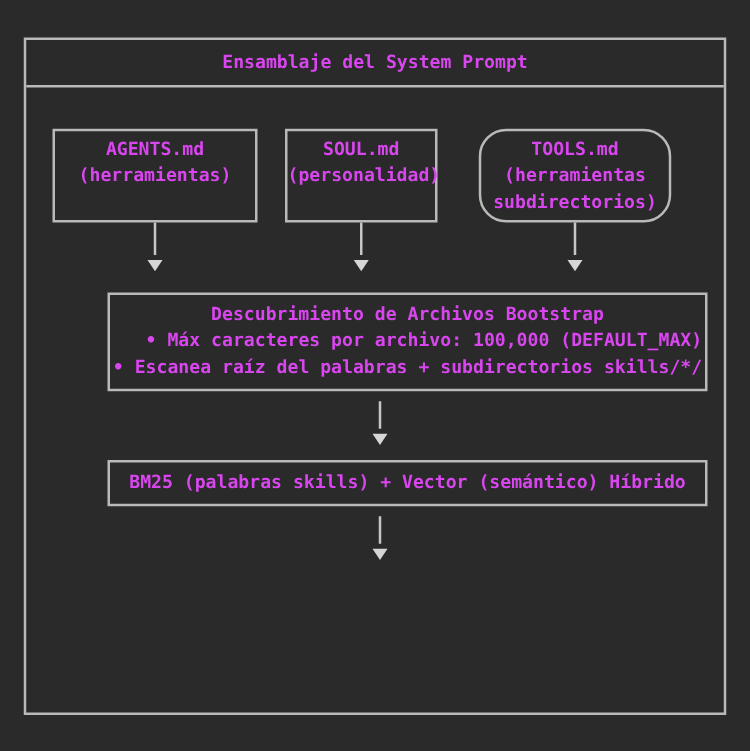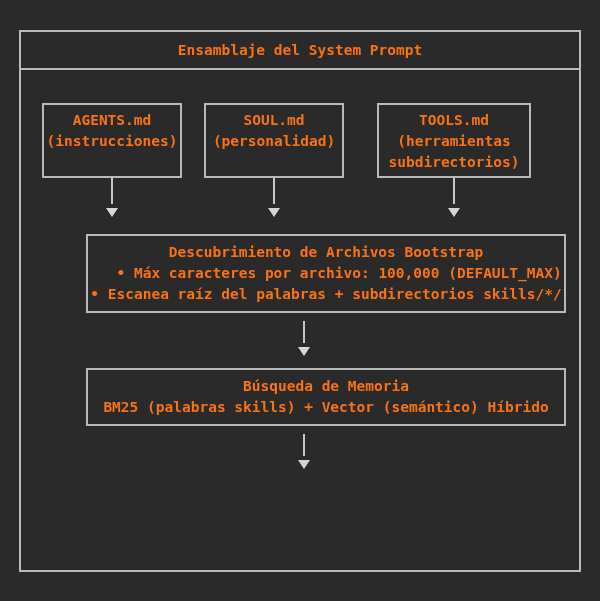--- a/index.html
+++ b/index.html
@@ -1,20 +1,20 @@
 <!DOCTYPE html>
 <html><head>
 <meta charset="utf-8">
 <style>
   html, body { margin: 0; padding: 0; background: #2a2a2a; }
   .canvas {
     position: relative;
     width: 600px; height: 601px;
     background: #2a2a2a;
-    color: #f97316;
+    color: #d946ef;
     font-family: "DejaVu Sans Mono", "Liberation Mono", monospace;
     font-size: 14.5px;
     font-weight: bold;
     line-height: 21px;
     overflow: hidden;
   }
   .outer {
     position: absolute;
     left: 19px; top: 30px;
     width: 562px; height: 542px;
@@ -31,23 +31,23 @@
   .row { display: flex; }
   .nodes { margin-top: 33px; }
   .node {
     box-sizing: border-box;
     border: 2px solid #b9b9b9;
     height: 75px;
     padding-top: 5px;
     text-align: center;
   }
   .node-desc { white-space: pre-line; }
-  .node1, .cell1 { width: 140px; }
-  .node2, .cell2 { width: 140px; margin-left: 22px; }
-  .node3, .cell3 { width: 154px; margin-left: 33px; }
+  .node1, .cell1 { width: 164px; }
+  .node2, .cell2 { width: 122px; margin-left: 22px; }
+  .node3, .cell3 { width: 154px; margin-left: 33px; border-radius: 22px; }
 
   .arrows { margin-bottom: 17px; }
   .cell { display: flex; justify-content: center; }
   .arrow { display: flex; flex-direction: column; align-items: center; }
   .stem { width: 2px; height: 26px; background: #c6c6c6; }
   .head {
     width: 0; height: 0; margin-top: 4px;
     border-left: 6px solid transparent;
     border-right: 6px solid transparent;
     border-top: 9px solid #d6d6d6;
@@ -72,21 +72,21 @@
 
     <div class="title-bar">
       <span>Ensamblaje del System Prompt</span>
     </div>
 
     <div class="content">
 
       <div class="row nodes">
         <div class="node node1">
           <div class="node-name">AGENTS.md</div>
-          <div class="node-desc">(instrucciones)</div>
+          <div class="node-desc">(herramientas)</div>
         </div>
         <div class="node node2">
           <div class="node-name">SOUL.md</div>
           <div class="node-desc">(personalidad)</div>
         </div>
         <div class="node node3">
           <div class="node-name">TOOLS.md</div>
           <div class="node-desc">(herramientas
 subdirectorios)</div>
         </div>
@@ -120,21 +120,20 @@
           <div class="bullet-line">• Escanea raíz del palabras + subdirectorios skills/*/</div>
         </div>
       </div>
 
       <div class="connector">
         <div class="stem"></div>
         <div class="head"></div>
       </div>
 
       <div class="stage">
-        <div class="stage-title">Búsqueda de Memoria</div>
         <div class="stage-line">BM25 (palabras skills) + Vector (semántico) Híbrido</div>
       </div>
 
       <div class="connector">
         <div class="stem"></div>
         <div class="head"></div>
       </div>
 
 
     </div>

